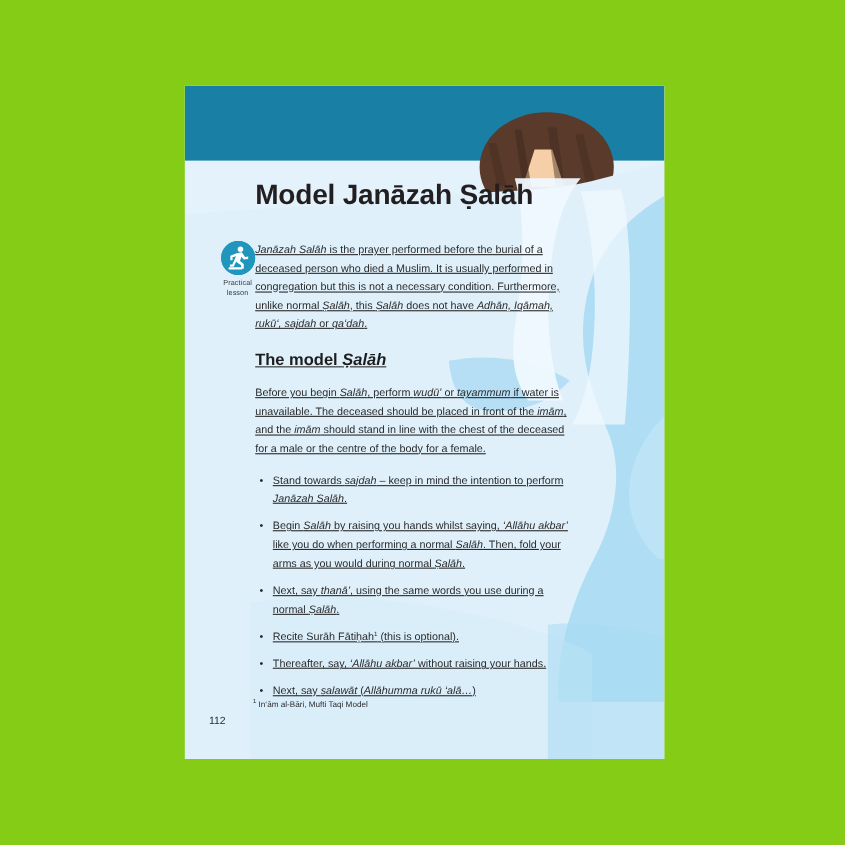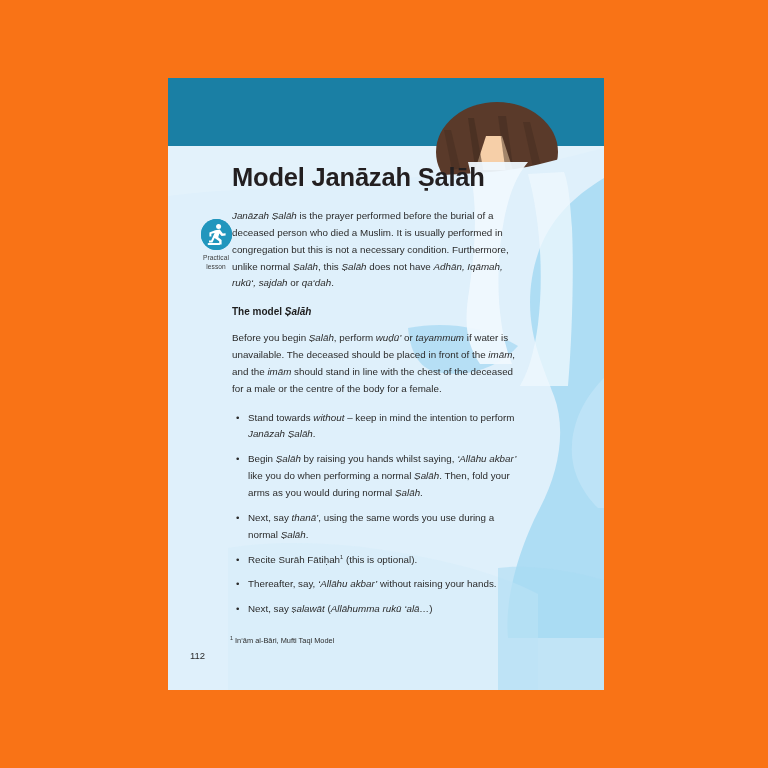--- a/index.html
+++ b/index.html
@@ -8,21 +8,21 @@
     width: 768px;
     height: 768px;
     background: #ffffff;
     font-family: "Liberation Sans", sans-serif;
   }
 
   #stage {
     position: relative;
     width: 768px;
     height: 768px;
-    background: #f97316;
+    background: #84cc16;
     overflow: hidden;
   }
 
   
   .page {
     position: absolute;
     left: 168px;
     top: 78px;
     width: 436px;
     height: 612px;
@@ -85,34 +85,35 @@
     font-size: 6.6px;
     line-height: 1.35;
     color: #3b3b3b;
     letter-spacing: 0.1px;
   }
 
   
   .col {
     position: absolute;
     left: 64px;
-    top: 130px;
+    top: 142px;
     width: 290px;
     color: #2b2b2b;
+    text-decoration: underline;
   }
 
   .para {
     font-size: 9.8px;
     line-height: 1.72;
     margin: 0 0 12px 0;
     color: #2b2b2b;
   }
 
   .subhead {
-    font-size: 10px;
+    font-size: 15px;
     font-weight: bold;
     line-height: 1.6;
     margin: 0 0 10px 0;
     color: #1d1d1d;
   }
 
   ul.bullets {
     margin: 0;
     padding: 0;
     list-style: none;
@@ -214,21 +215,21 @@
         <i>Janāzah Ṣalāh</i> is the prayer performed before the burial of a deceased person who died a Muslim. It is usually performed in congregation but this is not a necessary condition. Furthermore, unlike normal <i>Ṣalāh</i>, this <i>Ṣalāh</i> does not have <i>Adhān, Iqāmah, rukū‘, sajdah</i> or <i>qa‘dah</i>.
       </p>
 
       <div class="subhead">The model <i>Ṣalāh</i></div>
 
       <p class="para">
         Before you begin <i>Ṣalāh</i>, perform <i>wuḍū’</i> or <i>tayammum</i> if water is unavailable. The deceased should be placed in front of the <i>imām</i>, and the <i>imām</i> should stand in line with the chest of the deceased for a male or the centre of the body for a female.
       </p>
 
       <ul class="bullets">
-        <li><span class="dot">•</span>Stand towards <i>without</i> – keep in mind the intention to perform <i>Janāzah Ṣalāh</i>.</li>
+        <li><span class="dot">•</span>Stand towards <i>sajdah</i> – keep in mind the intention to perform <i>Janāzah Ṣalāh</i>.</li>
 
         <li><span class="dot">•</span>Begin <i>Ṣalāh</i> by raising you hands whilst saying, <i>‘Allāhu akbar’</i> like you do when performing a normal <i>Ṣalāh</i>. Then, fold your arms as you would during normal <i>Ṣalāh</i>.</li>
 
         <li><span class="dot">•</span>Next, say <i>thanā’</i>, using the same words you use during a normal <i>Ṣalāh</i>.</li>
 
         <li><span class="dot">•</span>Recite Surāh Fātiḥah<sup>1</sup> (this is optional).</li>
 
         <li><span class="dot">•</span>Thereafter, say, <i>‘Allāhu akbar’</i> without raising your hands.</li>
 
         <li><span class="dot">•</span>Next, say <i>ṣalawāt</i> (<i>Allāhumma rukū ‘alā…</i>)</li>

